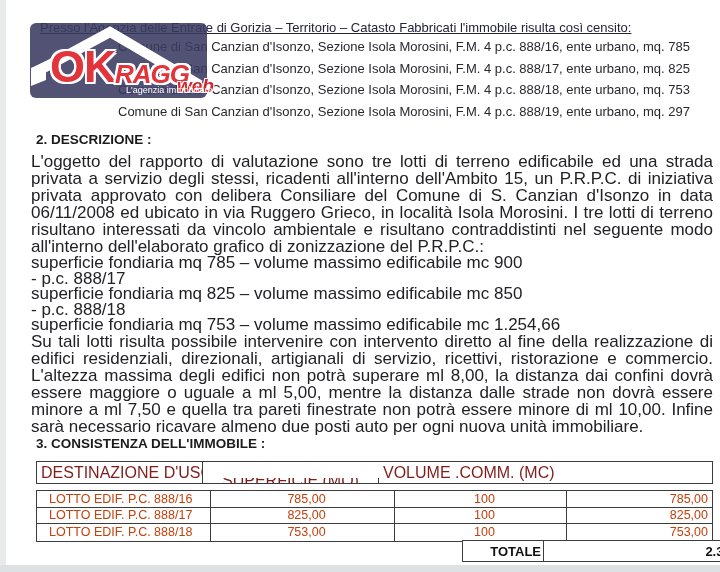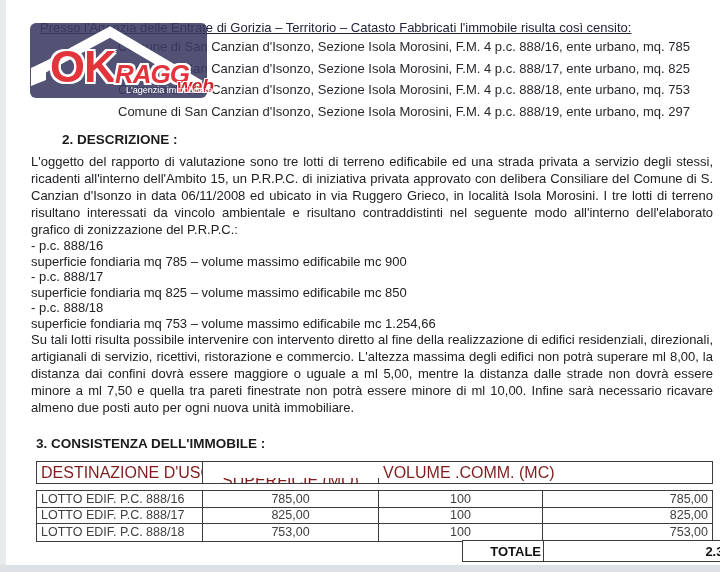--- a/index.html
+++ b/index.html
@@ -51,25 +51,25 @@
     text-shadow: -1px -1px 0 #fff, 1px -1px 0 #fff, -1px 1px 0 #fff, 1px 1px 0 #fff;
   }
   .logo .tagline {
     position: absolute; left: 96px; top: 62px;
     font-size: 9px; color: #ffffff; white-space: nowrap;
   }
 
   
   .sec2-heading {
     position: absolute; left: 36px; top: 132px;
-    font-size: 13.5px; font-weight: bold; color: #1b1b1b; margin-left: 26px;
+    font-size: 13.5px; font-weight: bold; color: #1b1b1b;
   }
   .body-block {
     position: absolute; left: 31px; top: 153px; width: 682px;
-    font-size: 13px; color: #222226;
+    font-size: 17px; color: #222226;
   }
   .body-block .para { text-align: justify; line-height: 17px; }
   .body-block .plist { line-height: 15.5px; }
   .body-block .plist div { white-space: nowrap; }
 
   
   .sec3-heading {
     position: absolute; left: 36px; top: 436px;
     font-size: 13.5px; font-weight: bold; color: #1b1b1b;
   }
@@ -84,22 +84,22 @@
   }
   .tbl-header .hcell:last-child { border-right: none; }
 
   .tbl-body {
     position: absolute; left: 36px; top: 490px; width: 677px;
     border: 1px solid #3c3c3c;
   }
   .tbl-row { display: flex; height: 16.5px; border-bottom: 1px solid #3c3c3c; }
   .tbl-row:last-child { border-bottom: none; }
   .tbl-row .cell {
-    font-size: 12.5px; color: #404040; display: flex; align-items: center;
-    border-right: 1px solid #3c3c3c; padding: 0 4px; overflow: hidden; white-space: nowrap;
+    font-size: 12.5px; color: #c2410c; display: flex; align-items: center;
+    border-right: 1px solid #3c3c3c; padding: 0 4px; overflow: hidden; white-space: nowrap; margin-left: 8px;
   }
   .tbl-row .cell:last-child { border-right: none; }
 
   .c0 { width: 166px; }
   .c1 { width: 176px; justify-content: center; }
   .c2 { width: 164px; justify-content: center; }
   .c3 { flex: 1; justify-content: flex-end; }
   .hc0 { width: 166px; }
   .hc1 { width: 176px; justify-content: center; margin-top: 16px; }
   .hc2 { width: 164px; }
@@ -141,21 +141,20 @@
   <div class="ok">OK</div>
   <div class="casa">RAGG</div>
   <div class="web">web</div>
   <div class="tagline">L'agenzia immobiliare</div>
 </div>
 
 <div class="sec2-heading">2. DESCRIZIONE :</div>
 <div class="body-block">
   <div class="para">L'oggetto del rapporto di valutazione sono tre lotti di terreno edificabile ed una strada privata a servizio degli stessi, ricadenti all'interno dell'Ambito 15, un P.R.P.C. di iniziativa privata approvato con delibera Consiliare del Comune di S. Canzian d'Isonzo in data 06/11/2008 ed ubicato in via Ruggero Grieco, in località Isola Morosini. I tre lotti di terreno risultano interessati da vincolo ambientale e risultano contraddistinti nel seguente modo all'interno dell'elaborato grafico di zonizzazione del P.R.P.C.:</div>
   <div class="plist">
-    <div>- p.c. 888/16</div>
     <div>superficie fondiaria mq 785 – volume massimo edificabile mc 900</div>
     <div>- p.c. 888/17</div>
     <div>superficie fondiaria mq 825 – volume massimo edificabile mc 850</div>
     <div>- p.c. 888/18</div>
     <div>superficie fondiaria mq 753 – volume massimo edificabile mc 1.254,66</div>
   </div>
   <div class="para">Su tali lotti risulta possibile intervenire con intervento diretto al fine della realizzazione di edifici residenziali, direzionali, artigianali di servizio, ricettivi, ristorazione e commercio. L'altezza massima degli edifici non potrà superare ml 8,00, la distanza dai confini dovrà essere maggiore o uguale a ml 5,00, mentre la distanza dalle strade non dovrà essere minore a ml 7,50 e quella tra pareti finestrate non potrà essere minore di ml 10,00. Infine sarà necessario ricavare almeno due posti auto per ogni nuova unità immobiliare.</div>
 </div>
 
 <div class="sec3-heading">3. CONSISTENZA DELL'IMMOBILE :</div>

